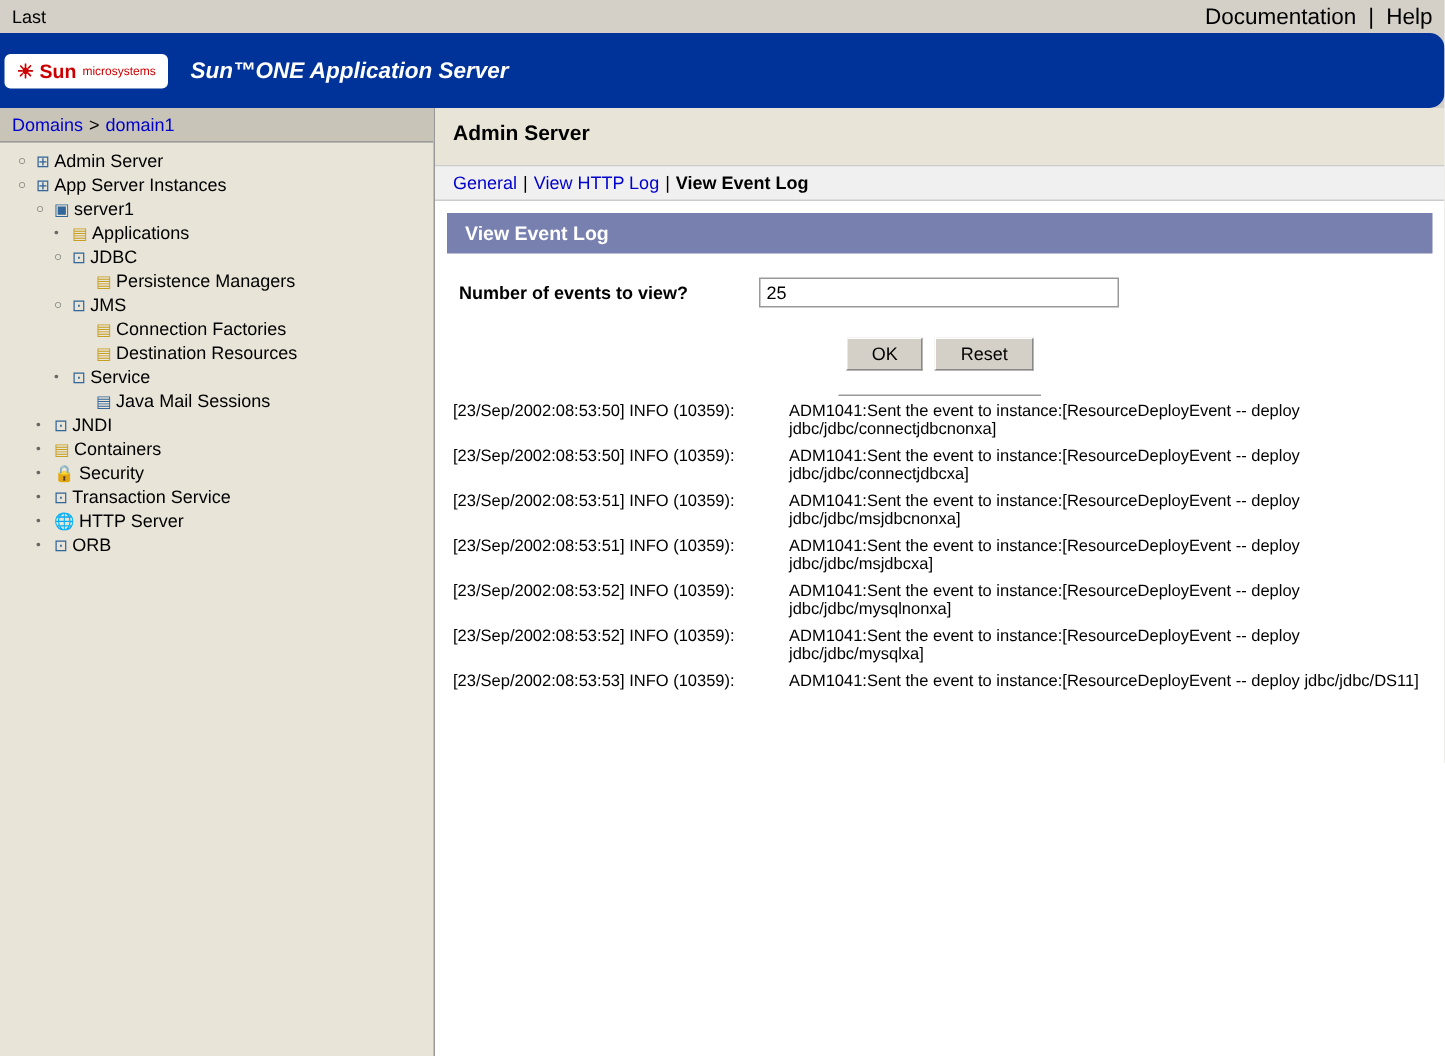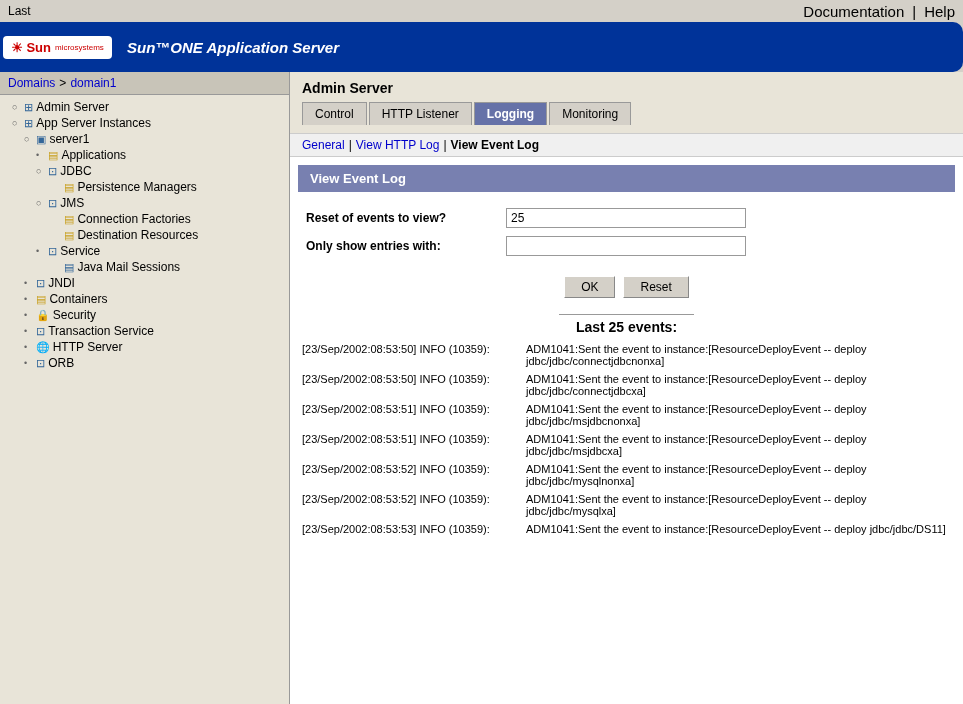--- a/index.html
+++ b/index.html
@@ -232,57 +232,46 @@
         <span>ORB</span>
       </div>
 
     </div>
   </div>
 
   <div class="content">
 
     <div class="content-header">
       <div class="content-title">Admin Server</div>
-      <div class="tabs">
-        <div class="tab">Control</div>
-        <div class="tab">HTTP Listener</div>
-        <div class="tab active">Logging</div>
-        <div class="tab">Monitoring</div>
-      </div>
     </div>
 
     <div class="sub-nav">
       <a href="#">General</a>
       <span>|</span>
       <a href="#">View HTTP Log</a>
       <span>|</span>
       <span class="current">View Event Log</span>
     </div>
 
     <div class="section-heading">View Event Log</div>
 
     <div class="form-area">
       <div class="form-row">
-        <span class="form-label">Reset of events to view?</span>
+        <span class="form-label">Number of events to view?</span>
         <input class="form-input form-input-wide" type="text" value="25" style="">
-      </div>
-      <div class="form-row">
-        <span class="form-label">Only show entries with:</span>
-        <input class="form-input form-input-wide" type="text" value="" style="">
       </div>
     </div>
 
     <div class="button-row">
       <button class="btn">OK</button>
       <button class="btn">Reset</button>
     </div>
 
     <hr class="divider">
 
-    <div class="events-title">Last 25 events:</div>
 
     <div class="event-log" id="event-log-container">
     <div class="event-entry">
           <span class="event-meta">[23/Sep/2002:08:53:50] INFO (10359):</span>
           <span class="event-msg">ADM1041:Sent the event to instance:[ResourceDeployEvent -- deploy jdbc/jdbc/connectjdbcnonxa]</span>
         </div>
         <div class="event-entry">
           <span class="event-meta">[23/Sep/2002:08:53:50] INFO (10359):</span>
           <span class="event-msg">ADM1041:Sent the event to instance:[ResourceDeployEvent -- deploy jdbc/jdbc/connectjdbcxa]</span>
         </div>

